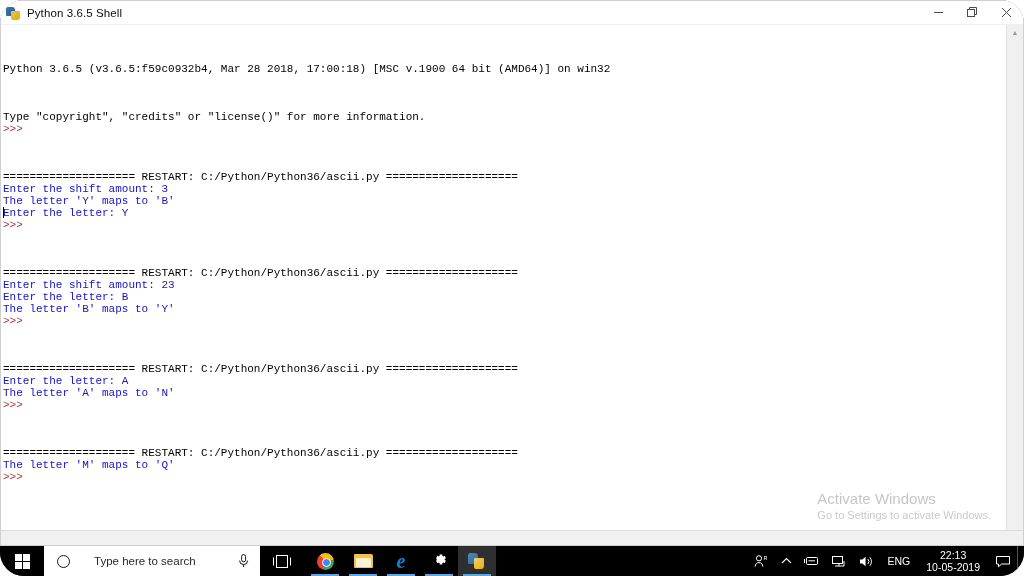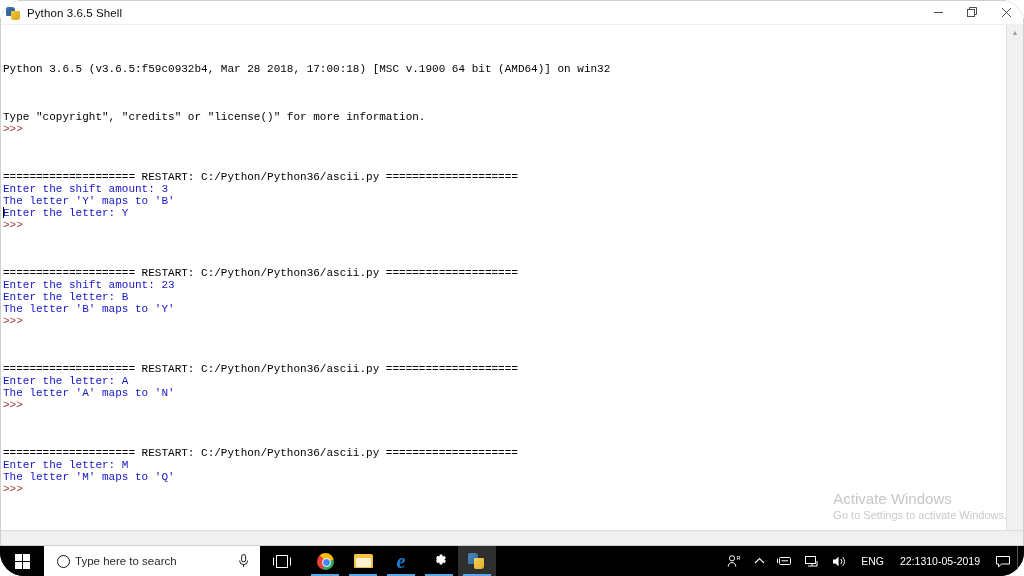--- a/index.html
+++ b/index.html
@@ -161,21 +161,21 @@
   .status-text {
     font-size: 10.5px;
     color: #1d1d1d;
     white-space: pre;
     margin-top: 32px;
   }
 
   
   .watermark {
     position: absolute;
-    right: 16px;
+    right: 32px;
     bottom: 22px;
     text-align: left;
     pointer-events: none;
   }
   .wm-title {
     font-size: 15px;
     color: #c6c6c6;
     line-height: 19px;
     white-space: nowrap;
   }
@@ -222,21 +222,21 @@
     width: 13px; height: 13px;
     border: 1.6px solid #161616;
     border-radius: 50%;
     margin-left: 13px;
     flex: none;
     box-sizing: border-box;
   }
   .search-text {
     font-size: 11.5px;
     color: #2a2a2a;
-    margin-left: 5px;
+    margin-left: 24px;
     white-space: nowrap;
   }
   .mic-icon {
     margin-left: auto;
     margin-right: 11px;
     color: #161616;
     display: flex;
     align-items: center;
   }
 
@@ -341,21 +341,21 @@
     color: #ffffff;
   }
   .tray-lang {
     font-size: 10.5px;
     padding: 0 7px;
     color: #ffffff;
     white-space: nowrap;
   }
   .tray-clock {
     display: flex;
-    flex-direction: row;
+    flex-direction: column;
     align-items: center;
     justify-content: center;
     height: 30px;
     padding: 0 9px;
     line-height: 12px;
   }
   .clock-time, .clock-date {
     font-size: 10.5px;
     color: #ffffff;
     white-space: nowrap;
@@ -419,21 +419,20 @@
           <div class="line c-black">==================== RESTART: C:/Python/Python36/ascii.py ====================</div>
           <div class="line c-blue">Enter the shift amount: 23</div>
           <div class="line c-blue">Enter the letter: B</div>
           <div class="line c-blue">The letter 'B' maps to 'Y'</div>
           <div class="line c-prompt">&gt;&gt;&gt; </div>
           <div class="line c-black">==================== RESTART: C:/Python/Python36/ascii.py ====================</div>
           <div class="line c-blue">Enter the letter: A</div>
           <div class="line c-blue">The letter 'A' maps to 'N'</div>
           <div class="line c-prompt">&gt;&gt;&gt; </div>
           <div class="line c-black">==================== RESTART: C:/Python/Python36/ascii.py ====================</div>
-          <div class="line c-blue">Enter the letter: M</div>
           <div class="line c-blue">The letter 'M' maps to 'Q'</div>
           <div class="line c-prompt">&gt;&gt;&gt; </div>
         </div>
       <div class="scrollbar">
         <div class="sb-arrow">▲</div>
       </div>
     </div>
 
     <div class="statusbar">
       <div class="status-text">Ln: 6  Col: 0</div>

